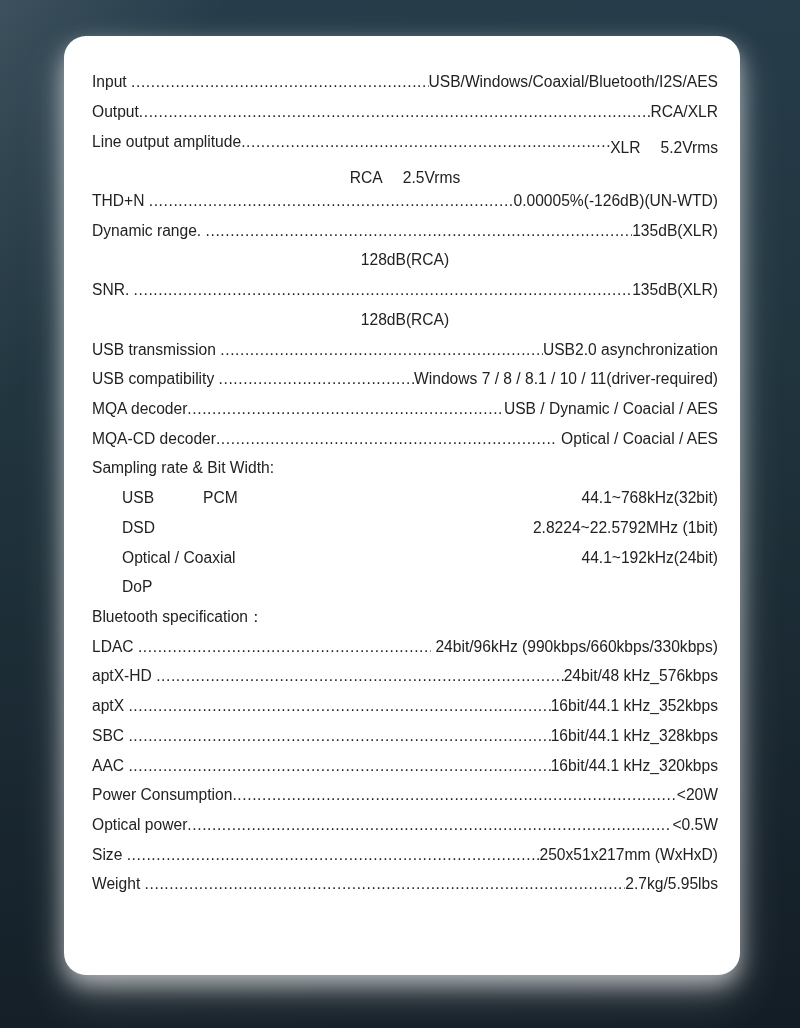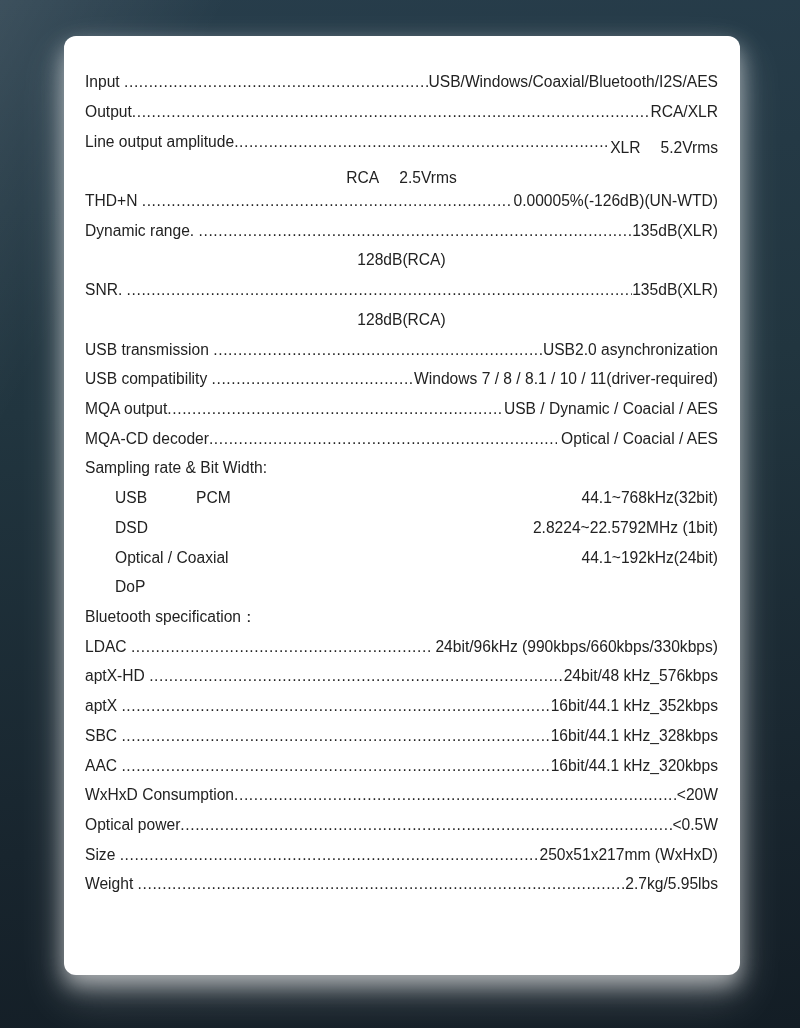--- a/index.html
+++ b/index.html
@@ -5,22 +5,22 @@
   html,body{margin:0;padding:0;}
   body{
     width:800px;height:1028px;position:relative;overflow:hidden;
     background:
       linear-gradient(118deg, rgba(255,255,255,0.10) 0%, rgba(255,255,255,0.05) 8%, rgba(255,255,255,0) 17%),
       linear-gradient(175deg, #273d4b 0%, #21353f 38%, #18252e 78%, #131d25 100%);
     font-family:"Liberation Sans","DejaVu Sans",sans-serif;
   }
   .card{
     position:absolute;left:64px;top:36px;width:676px;height:939px;
-    background:#ffffff;border-radius:12px;box-sizing:border-box;
-    padding:31px 22px 0 21px;
+    background:#ffffff;border-radius:22px;box-sizing:border-box;
+    padding:31px 22px 0 28px;
     box-shadow:0 10px 22px rgba(255,255,255,0.55), 0 20px 44px rgba(255,255,255,0.26);
   }
   .spec-list{display:flex;flex-direction:column;}
   .row{display:flex;align-items:center;height:29.72px;font-size:15.6px;color:#222222;line-height:1;}
   .lbl,.value,.sub1,.sub2{white-space:pre;flex:0 0 auto;}
   .leader{flex:1 1 auto;overflow:hidden;white-space:nowrap;letter-spacing:0.6px;}
   .row-cont{justify-content:center;}
   .parts{display:flex;gap:20px;margin-top:13px;}
   .row-sub .sub1{margin-left:30px;min-width:81px;}
   .row-sub .value{margin-left:auto;}
@@ -73,21 +73,21 @@
         <span class="lbl">USB transmission </span>
         <span class="leader">............................................................................................................................................................................................................................</span>
         <span class="value">USB2.0 asynchronization</span>
       </div>
       <div class="row row-leader">
         <span class="lbl">USB compatibility </span>
         <span class="leader">............................................................................................................................................................................................................................</span>
         <span class="value">Windows 7 / 8 / 8.1 / 10 / 11(driver-required)</span>
       </div>
       <div class="row row-leader">
-        <span class="lbl">MQA output</span>
+        <span class="lbl">MQA decoder</span>
         <span class="leader">............................................................................................................................................................................................................................</span>
         <span class="value">USB / Dynamic / Coacial / AES</span>
       </div>
       <div class="row row-leader">
         <span class="lbl">MQA-CD decoder</span>
         <span class="leader">............................................................................................................................................................................................................................</span>
         <span class="value"> Optical / Coacial / AES</span>
       </div>
       <div class="row row-header">
         <span class="lbl">Sampling rate &amp; Bit Width:</span>
@@ -130,21 +130,21 @@
         <span class="lbl">SBC </span>
         <span class="leader">............................................................................................................................................................................................................................</span>
         <span class="value">16bit/44.1 kHz_328kbps</span>
       </div>
       <div class="row row-leader">
         <span class="lbl">AAC </span>
         <span class="leader">............................................................................................................................................................................................................................</span>
         <span class="value">16bit/44.1 kHz_320kbps</span>
       </div>
       <div class="row row-leader">
-        <span class="lbl">WxHxD Consumption</span>
+        <span class="lbl">Power Consumption</span>
         <span class="leader">............................................................................................................................................................................................................................</span>
         <span class="value">&lt;20W</span>
       </div>
       <div class="row row-leader">
         <span class="lbl">Optical power</span>
         <span class="leader">............................................................................................................................................................................................................................</span>
         <span class="value">&lt;0.5W</span>
       </div>
       <div class="row row-leader">
         <span class="lbl">Size </span>

